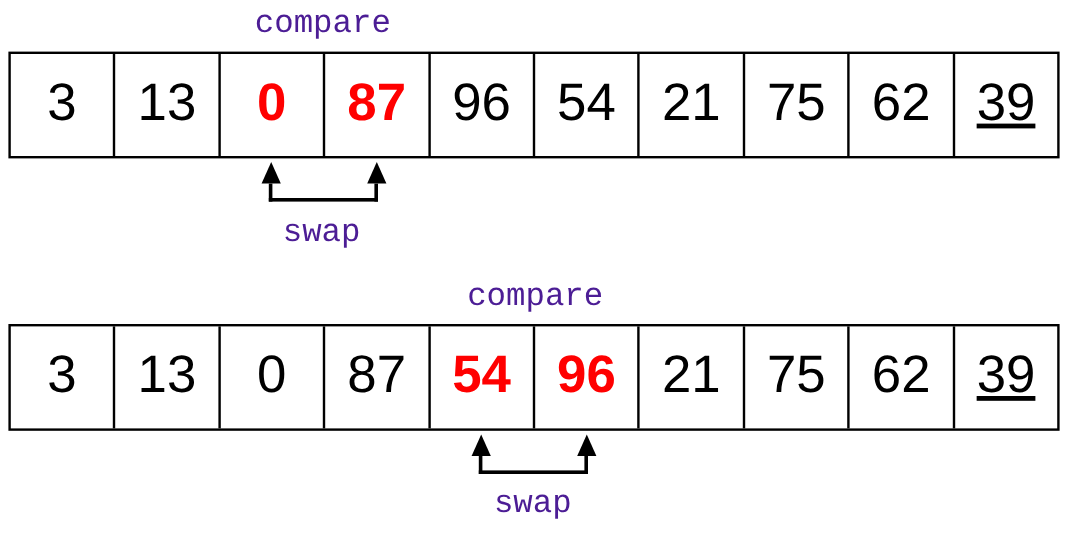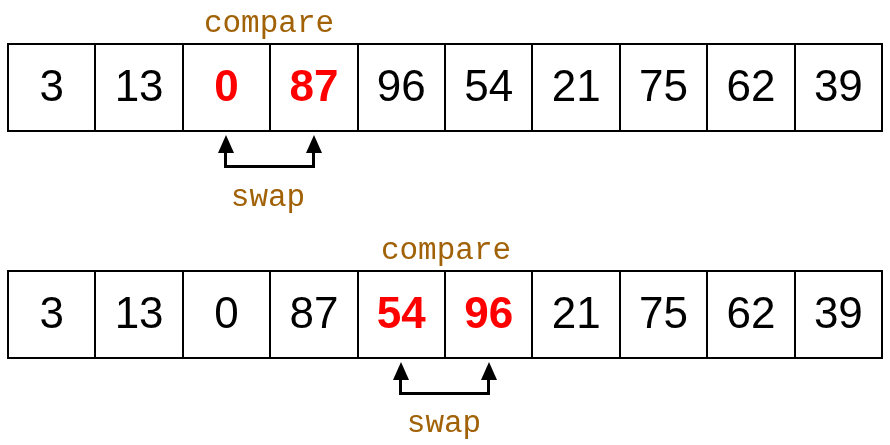--- a/index.html
+++ b/index.html
@@ -11,23 +11,23 @@
     height: 445px;
     background: #ffffff;
     overflow: hidden;
   }
 
   
   .mono-label {
     position: absolute;
     transform: translateX(-50%);
     font-family: "Liberation Mono", "DejaVu Sans Mono", monospace;
-    font-size: 31px;
+    font-size: 27px;
     line-height: 1.1;
-    color: #a16207;
+    color: #4c1d95;
     white-space: nowrap;
   }
   .compare-1 { left: 269px; top: 7px; }
   .swap-1    { left: 268px; top: 181px; }
   .compare-2 { left: 446px; top: 234px; }
   .swap-2    { left: 444px; top: 407px; }
 
   
   .array-row {
     position: absolute;
@@ -45,21 +45,21 @@
     flex: 1 1 0;
     display: flex;
     align-items: center;
     justify-content: center;
     border-right: 2px solid #000000;
     font-family: "Liberation Sans", sans-serif;
     font-size: 44px;
     color: #000000;
     padding-bottom: 4px;
   }
-  .cell:last-child { border-right: none; }
+  .cell:last-child { border-right: none; text-decoration: underline; }
   .cell[data-highlight="true"] {
     color: #ff0000;
     font-weight: 700;
   }
 
   
   .bracket {
     position: absolute;
     width: 91px;
     height: 15px;

